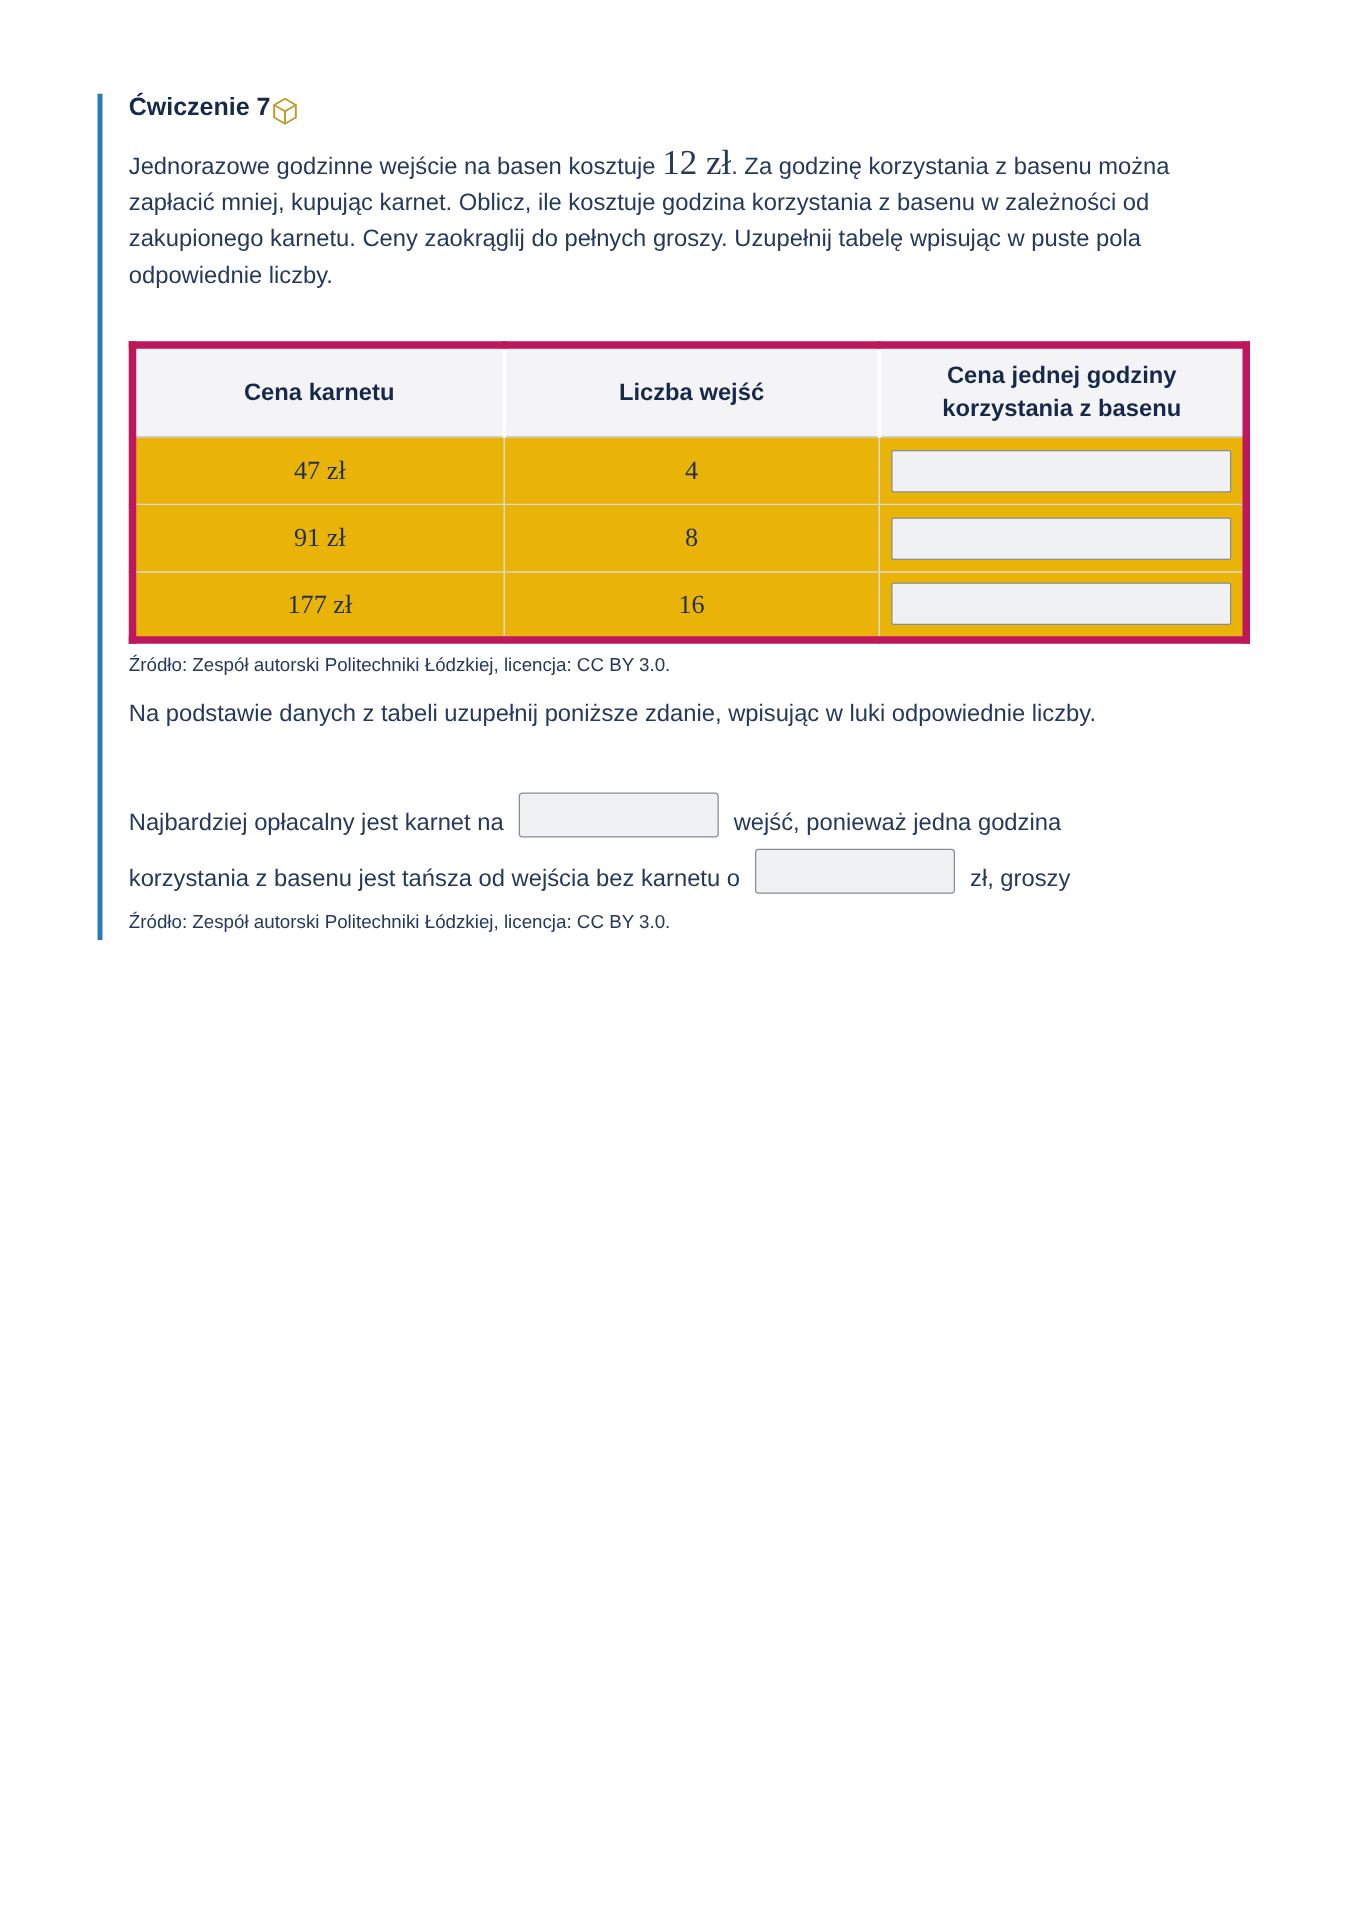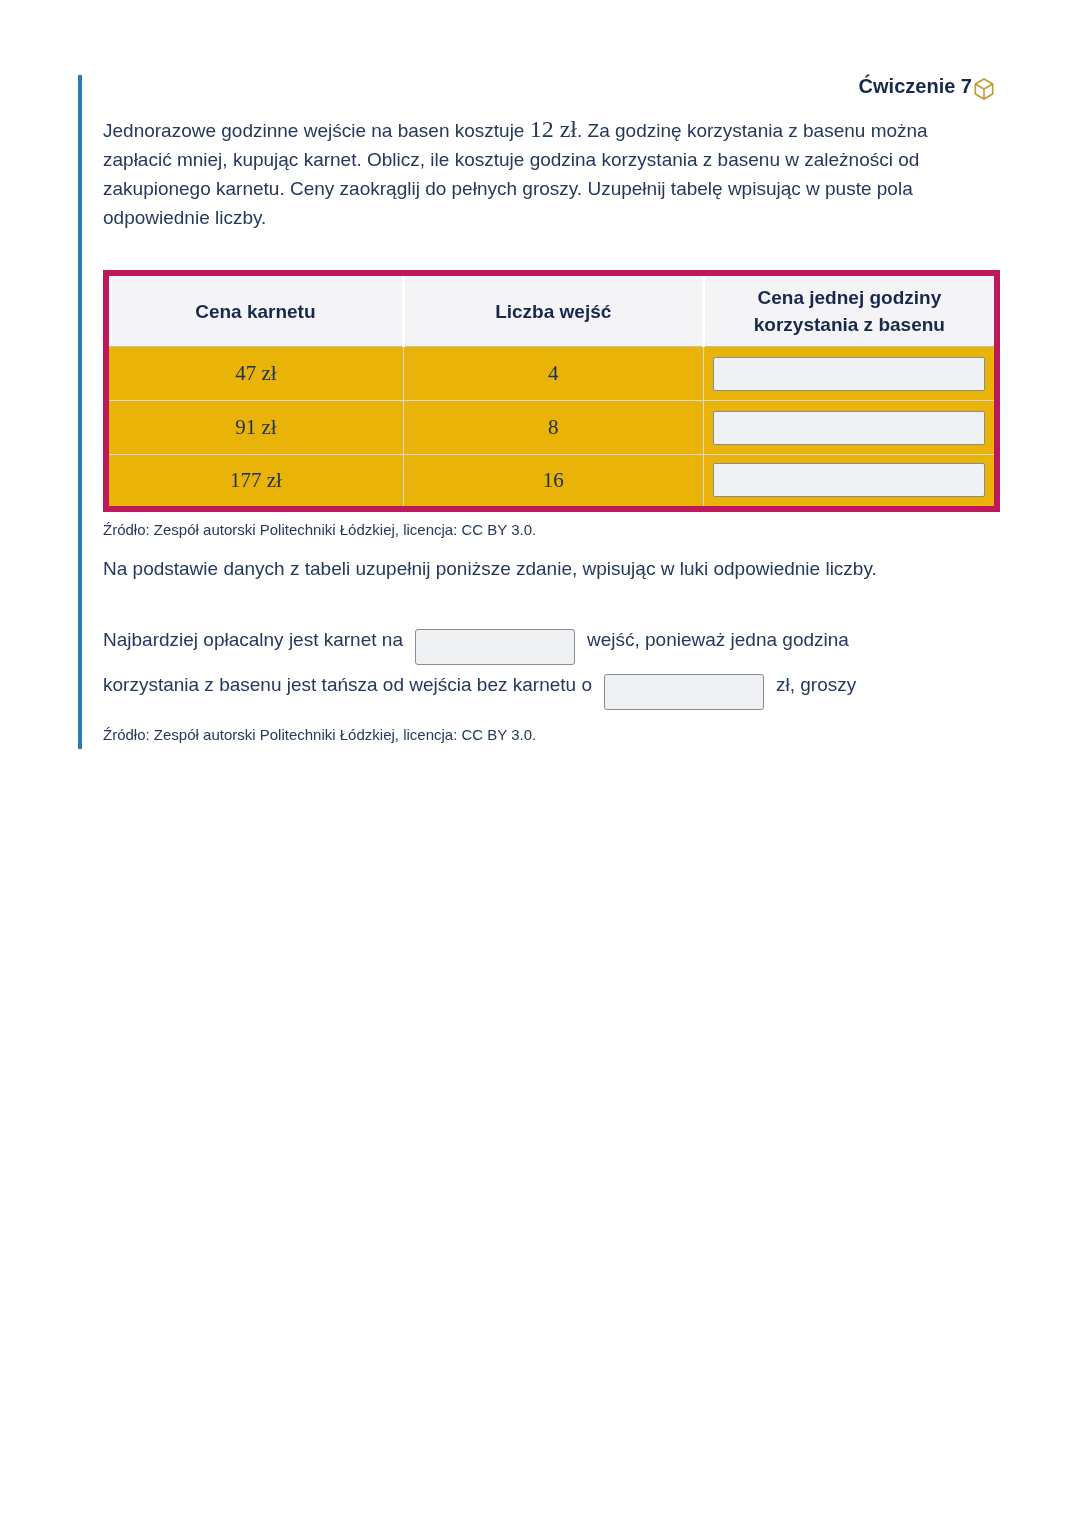--- a/index.html
+++ b/index.html
@@ -12,38 +12,38 @@
     position: relative;
   }
   .exercise {
     margin: 75px 80px 0 78px;
     border-left: 4px solid #2b7bb9;
     padding-left: 21px;
     padding-bottom: 6px;
   }
   .title-row {
     display: flex;
-    justify-content: flex-end;
+    justify-content: flex-start;
     align-items: flex-start;
   }
   .title {
     font-size: 20px;
     font-weight: 700;
     color: #16294b;
   }
   .icon-wrap { margin-right: 4px; margin-top: 2px; }
   .prompt {
     margin-top: 10px;
     font-size: 19px;
     line-height: 29px;
     max-width: 860px;
   }
   .serif {
     font-family: "Liberation Serif", serif;
-    font-size: 24px;
+    font-size: 28px;
   }
   table {
     width: 100%;
     border-collapse: collapse;
     margin-top: 38px;
     border: 6px solid #be185d;
   }
   th {
     background: #f4f4f6;
     font-size: 19px;
@@ -86,21 +86,21 @@
     color: #24395b;
   }
   .instruction {
     margin-top: 16px;
     font-size: 19px;
     line-height: 29px;
   }
   .sentence { margin-top: 46px; font-size: 19px; }
   .sentence-line {
     display: flex;
-    align-items: flex-start;
+    align-items: flex-end;
     gap: 12px;
     margin-bottom: 7px;
     min-height: 38px;
     flex-wrap: wrap;
   }
   .blank-input {
     width: 160px;
     height: 36px;
     background: #eff1f3;
     border: 1px solid #868d95;

